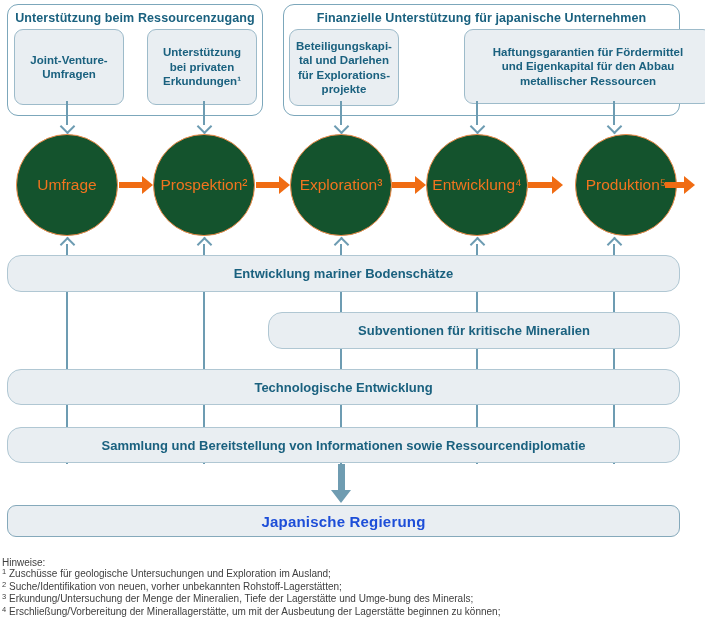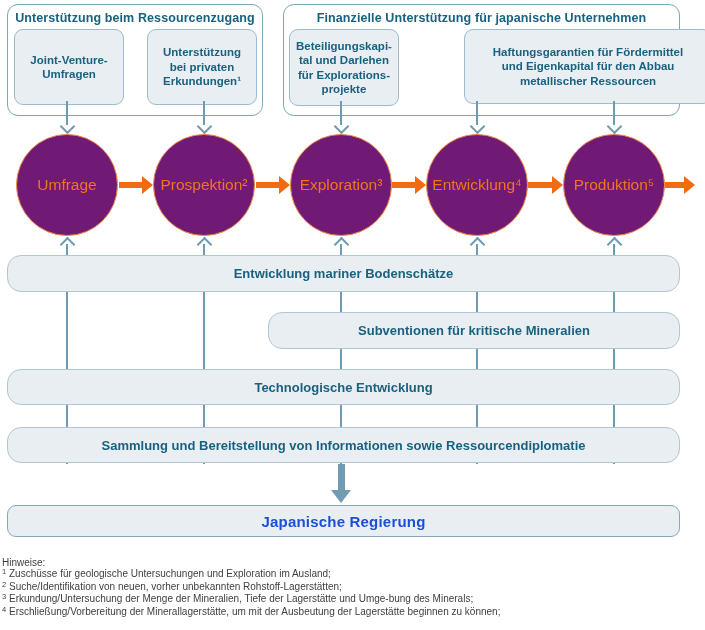--- a/index.html
+++ b/index.html
@@ -22,21 +22,21 @@
     justify-content:center;text-align:center;color:#1a617f;font-size:11.5px;
     font-weight:700;white-space:pre-line;line-height:1.25;
   }
   
   .stem{position:absolute;width:2px;background:#6d9cb2;}
   .chev-down{position:absolute;width:9px;height:9px;border-right:2px solid #6d9cb2;border-bottom:2px solid #6d9cb2;transform:rotate(45deg);}
   .chev-up{position:absolute;width:9px;height:9px;border-left:2px solid #6d9cb2;border-top:2px solid #6d9cb2;transform:rotate(45deg);}
   
   .stage-circle{
     position:absolute;top:134px;width:102px;height:102px;border-radius:50%;
-    background:#701a75;border:1.5px solid #f08c4a;box-sizing:border-box;
+    background:#14532d;border:1.5px solid #f08c4a;box-sizing:border-box;
     display:flex;align-items:center;justify-content:center;
     color:#f2741f;font-size:15.5px;font-weight:500;text-align:center;
   }
   
   .oarrow{position:absolute;top:176px;height:18px;}
   .oarrow .shaft{position:absolute;left:0;top:6px;height:6px;background:#f06c13;}
   .oarrow .head{position:absolute;right:0;top:0;width:0;height:0;
     border-top:9px solid transparent;border-bottom:9px solid transparent;border-left:11px solid #f06c13;}
   
   .support-bar{
@@ -104,21 +104,21 @@
   <div class="stem" style="left:340px;top:244px;height:220px;"></div>
   <div class="chev-up" style="left:472px;top:239px;"></div>
   <div class="stem" style="left:476px;top:244px;height:220px;"></div>
   <div class="chev-up" style="left:609px;top:239px;"></div>
   <div class="stem" style="left:613px;top:244px;height:220px;"></div>
 
   <div class="stage-circle" style="left:16px;">Umfrage</div>
   <div class="stage-circle" style="left:153px;">Prospektion²</div>
   <div class="stage-circle" style="left:290px;">Exploration³</div>
   <div class="stage-circle" style="left:426px;">Entwicklung⁴</div>
-  <div class="stage-circle" style="left:563px;text-align:center;">Produktion⁵</div>
+  <div class="stage-circle" style="left:575px;text-align:center;">Produktion⁵</div>
 
   <div class="oarrow" style="left:119px;width:34px;">
       <div class="shaft" style="width:24px;"></div>
       <div class="head"></div>
     </div>
   <div class="oarrow" style="left:256px;width:34px;">
       <div class="shaft" style="width:24px;"></div>
       <div class="head"></div>
     </div>
   <div class="oarrow" style="left:392px;width:34px;">

